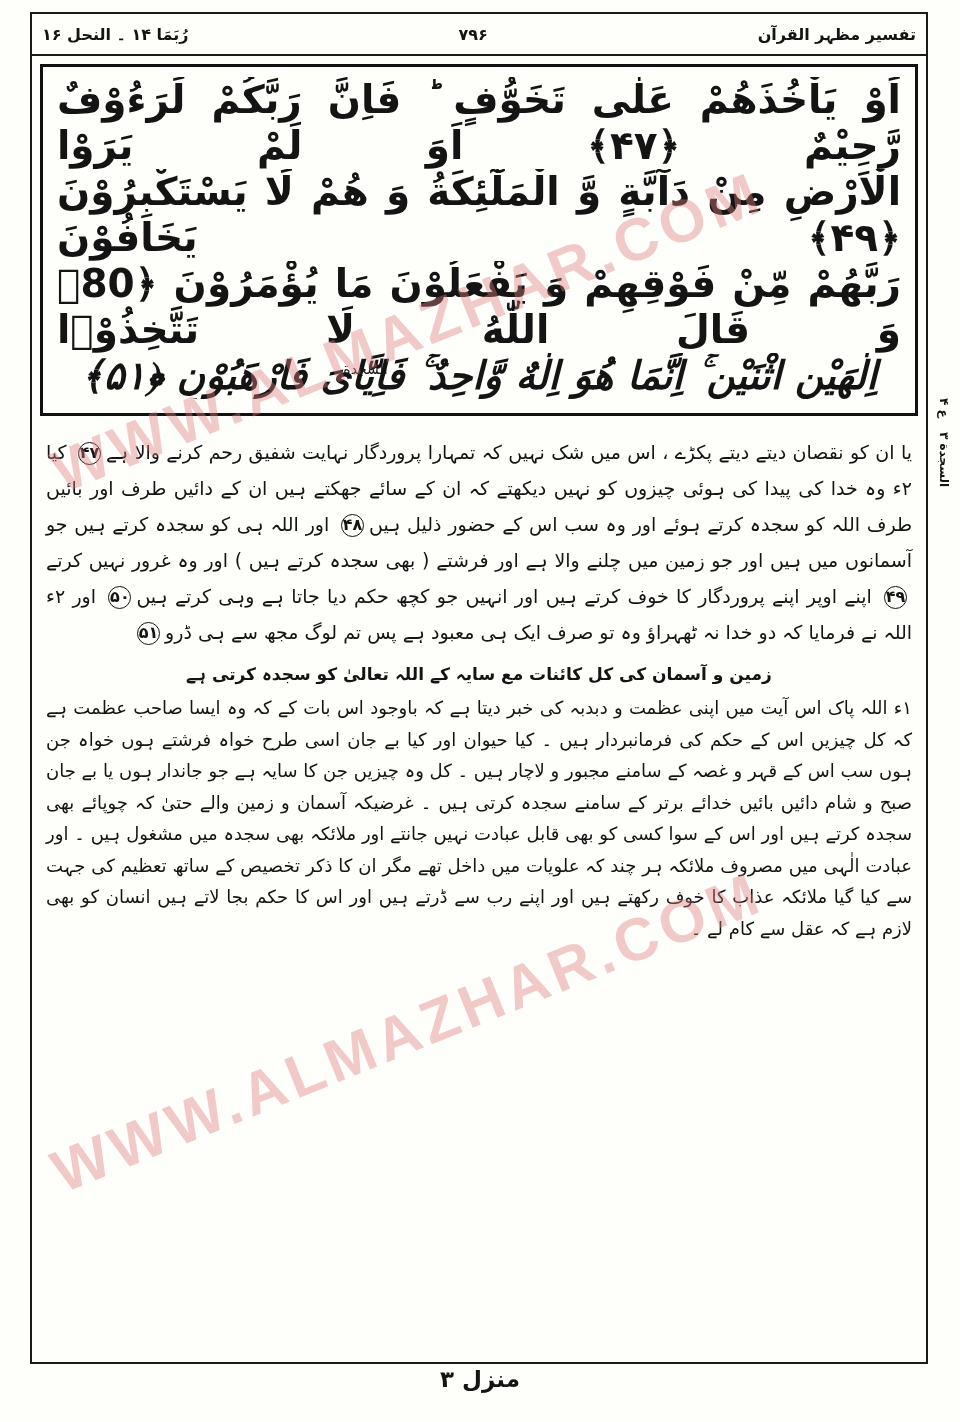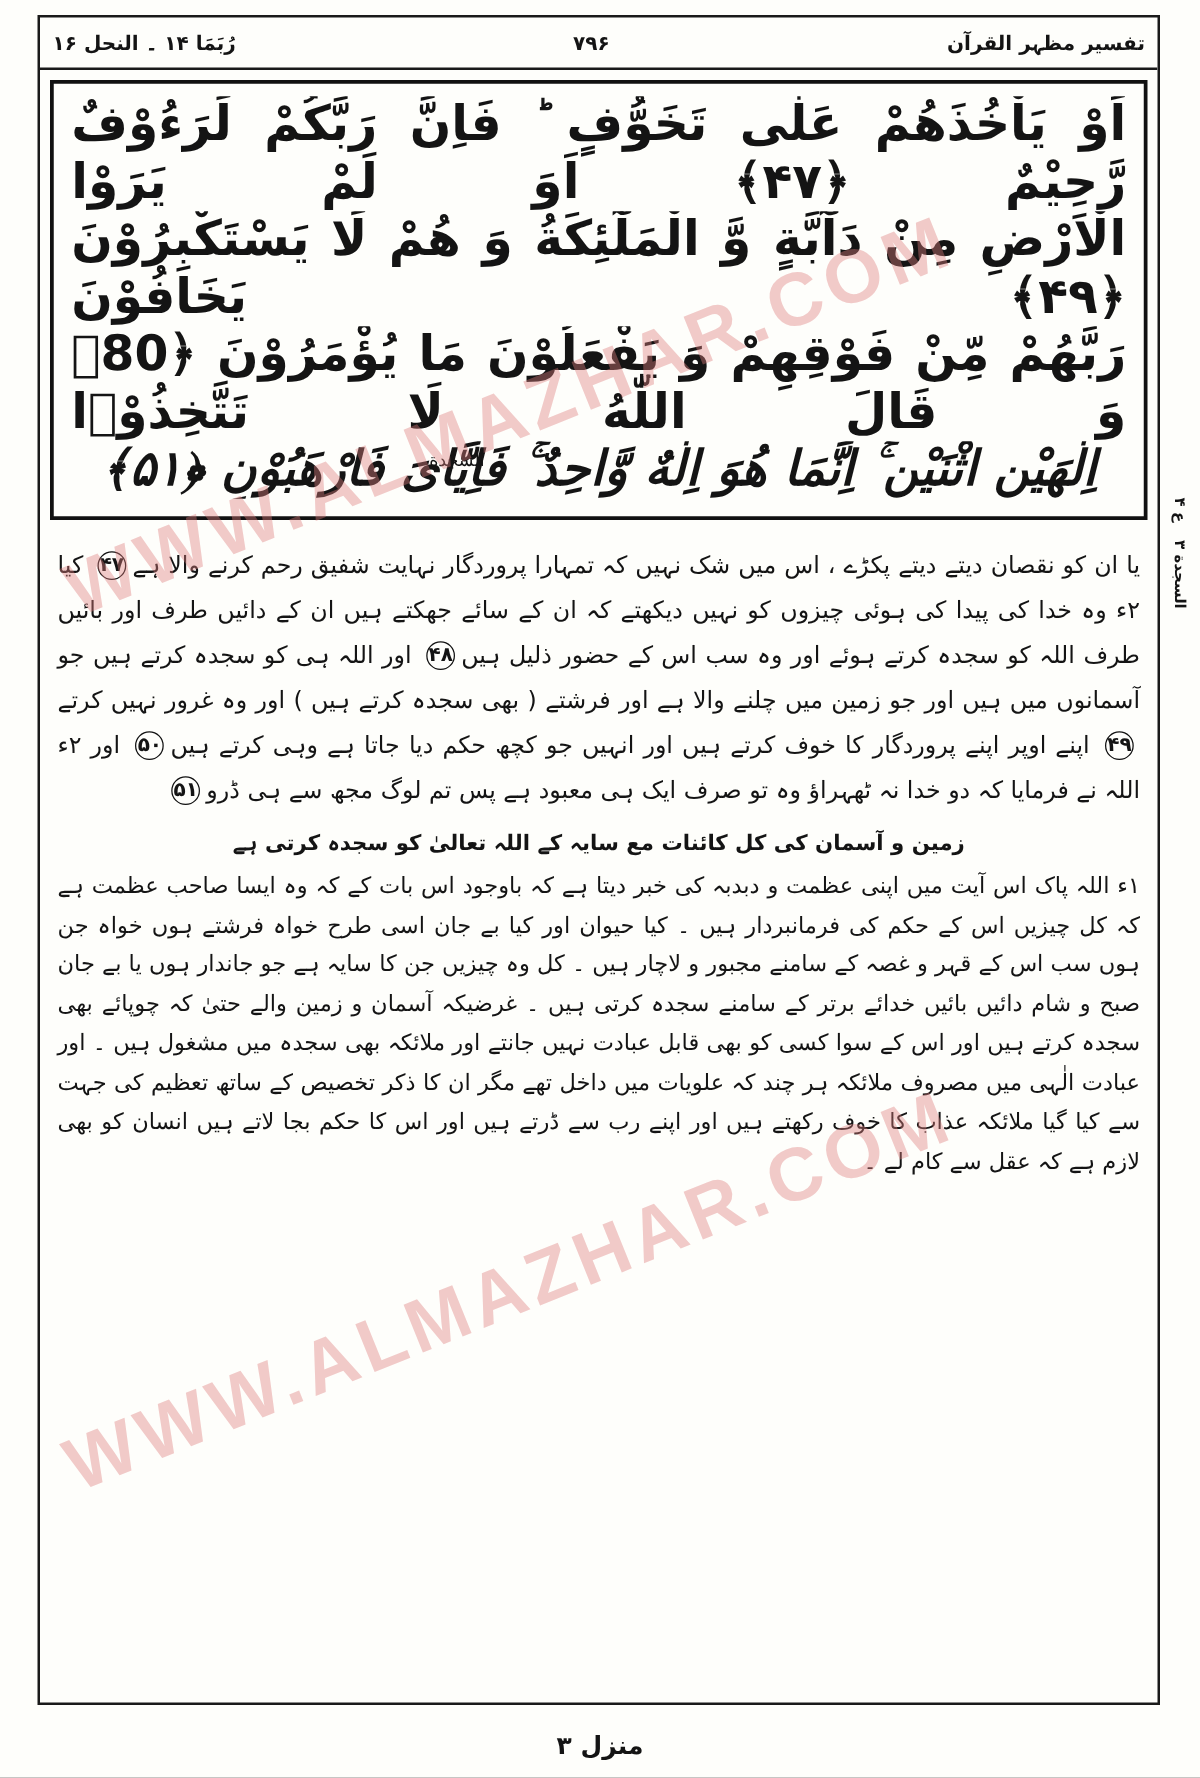--- a/index.html
+++ b/index.html
@@ -45,22 +45,22 @@
   .commentary{
     direction:rtl;text-align:justify;font-size:18px;line-height:31.5px;
     padding:0 14px;margin:0;
   }
   .margin-note{
     position:absolute;right:3px;top:398px;display:flex;flex-direction:column;
     gap:14px;align-items:center;width:26px;
   }
   .margin-note span{writing-mode:vertical-rl;font-size:12px;font-weight:bold;}
   .footer{
-    position:absolute;bottom:14px;left:0;right:0;text-align:center;
-    font-size:20px;font-weight:bold;direction:rtl;
+    position:absolute;bottom:30px;left:0;right:0;text-align:center;
+    font-size:23px;font-weight:bold;direction:rtl;
   }
   .wm{
     position:absolute;font-family:"Liberation Sans",sans-serif;font-weight:700;
     font-size:60px;letter-spacing:5px;color:rgba(222,124,124,0.40);
     transform:rotate(-22deg);transform-origin:left center;white-space:nowrap;
     pointer-events:none;z-index:5;
   }
   .wm1{left:55px;top:440px;}
   .wm2{left:55px;top:1140px;}
 </style>

